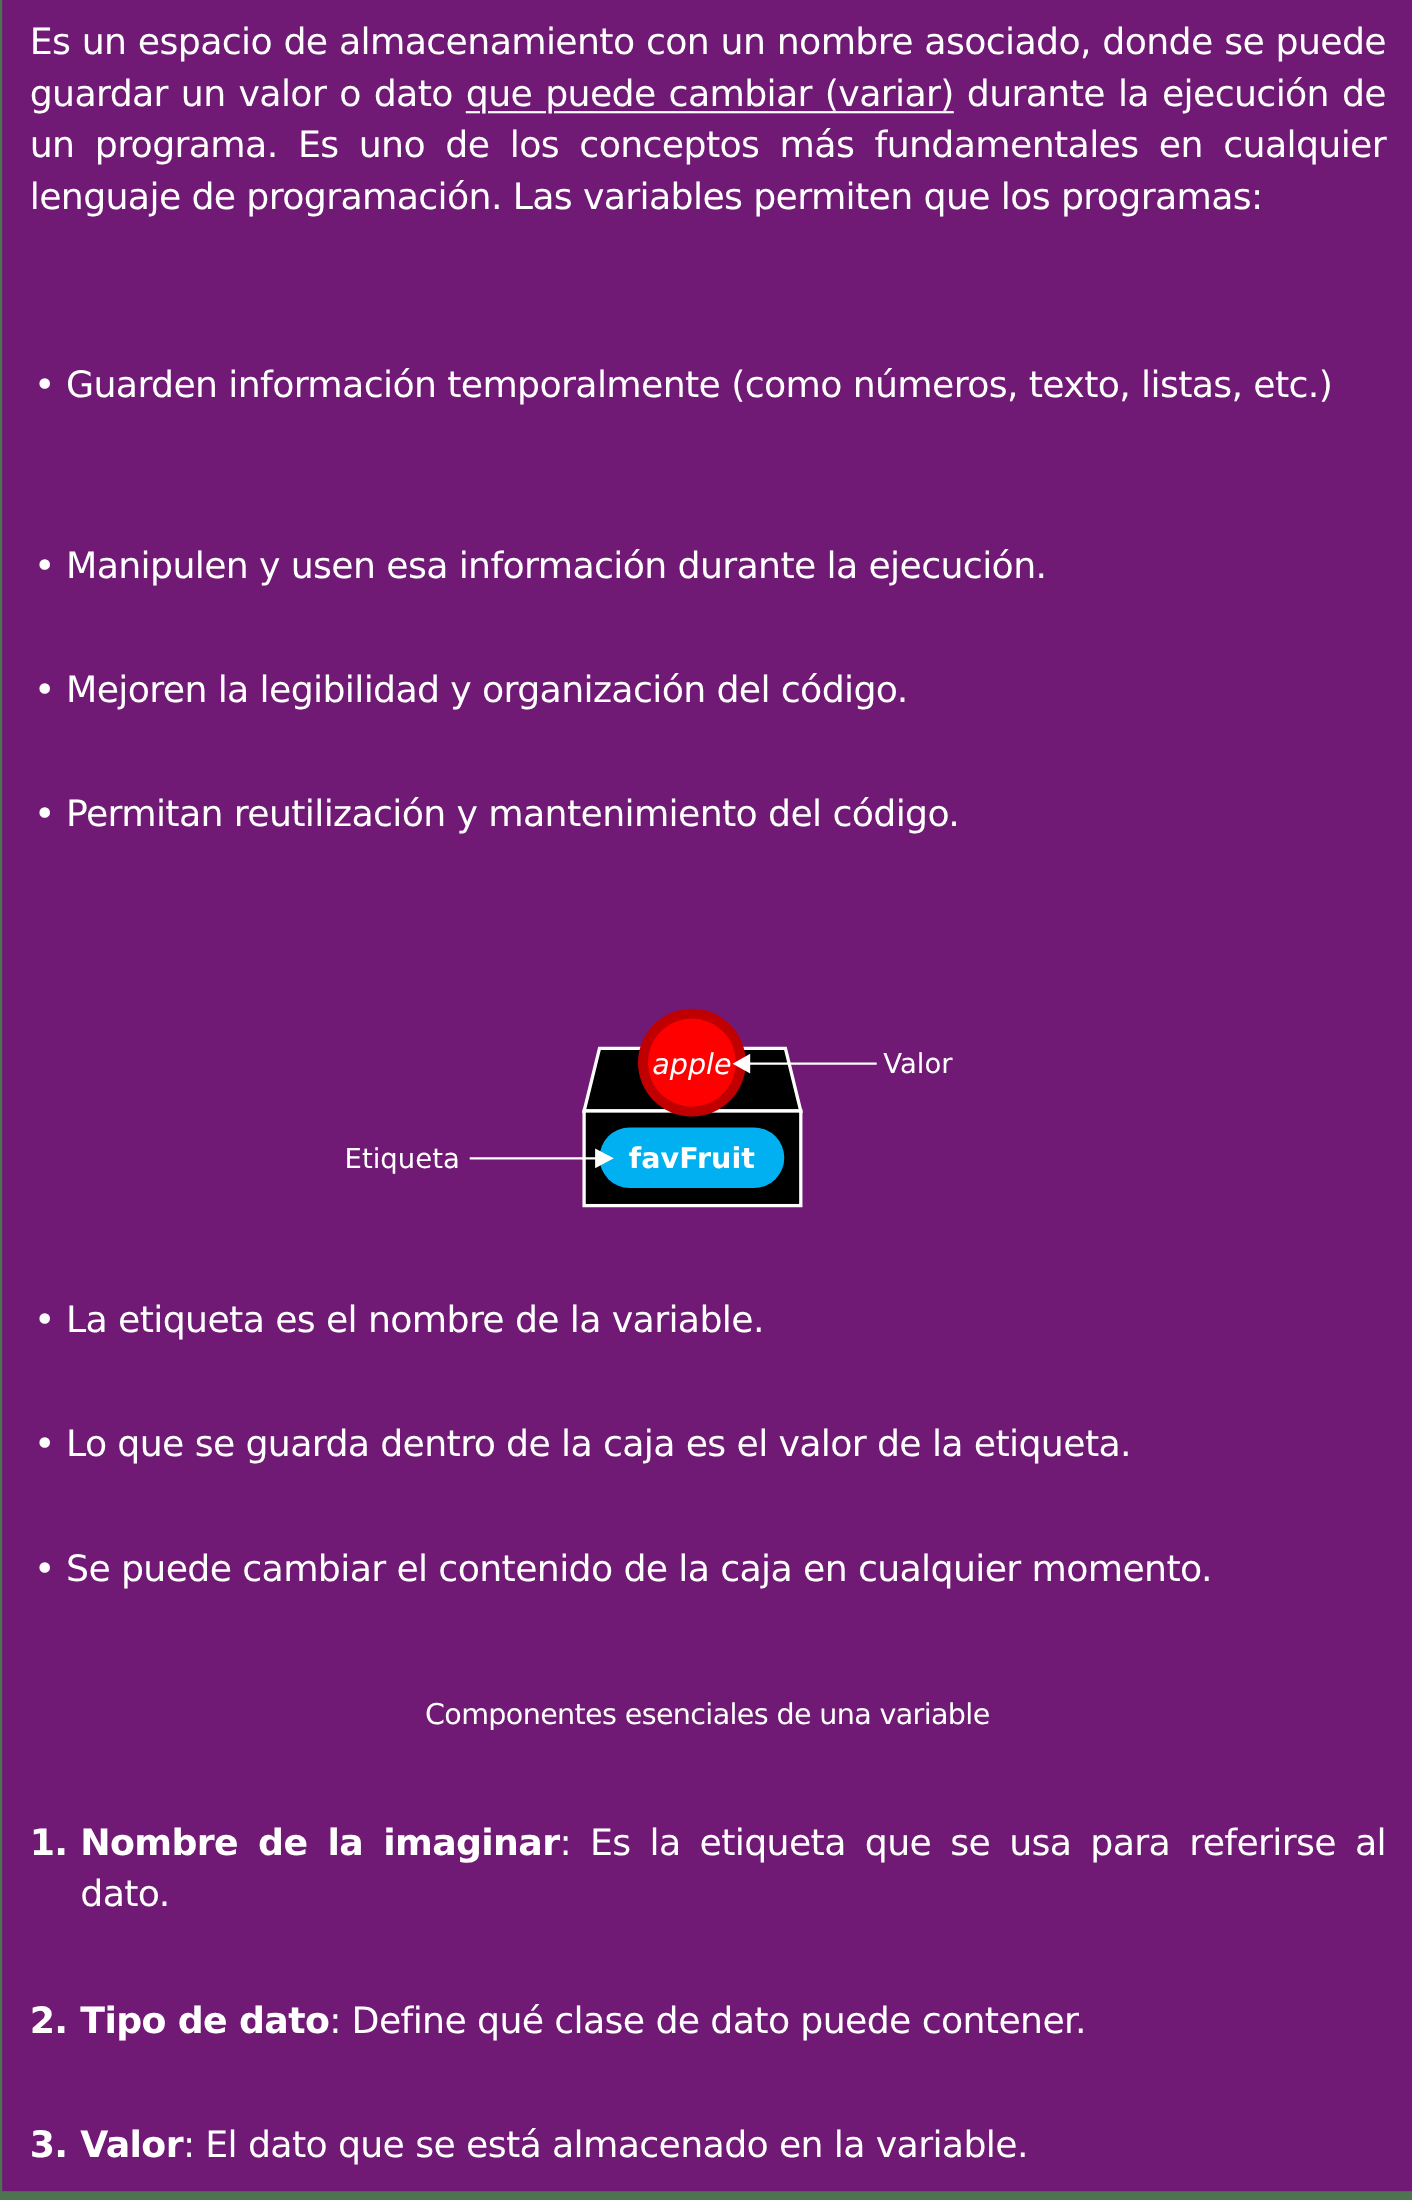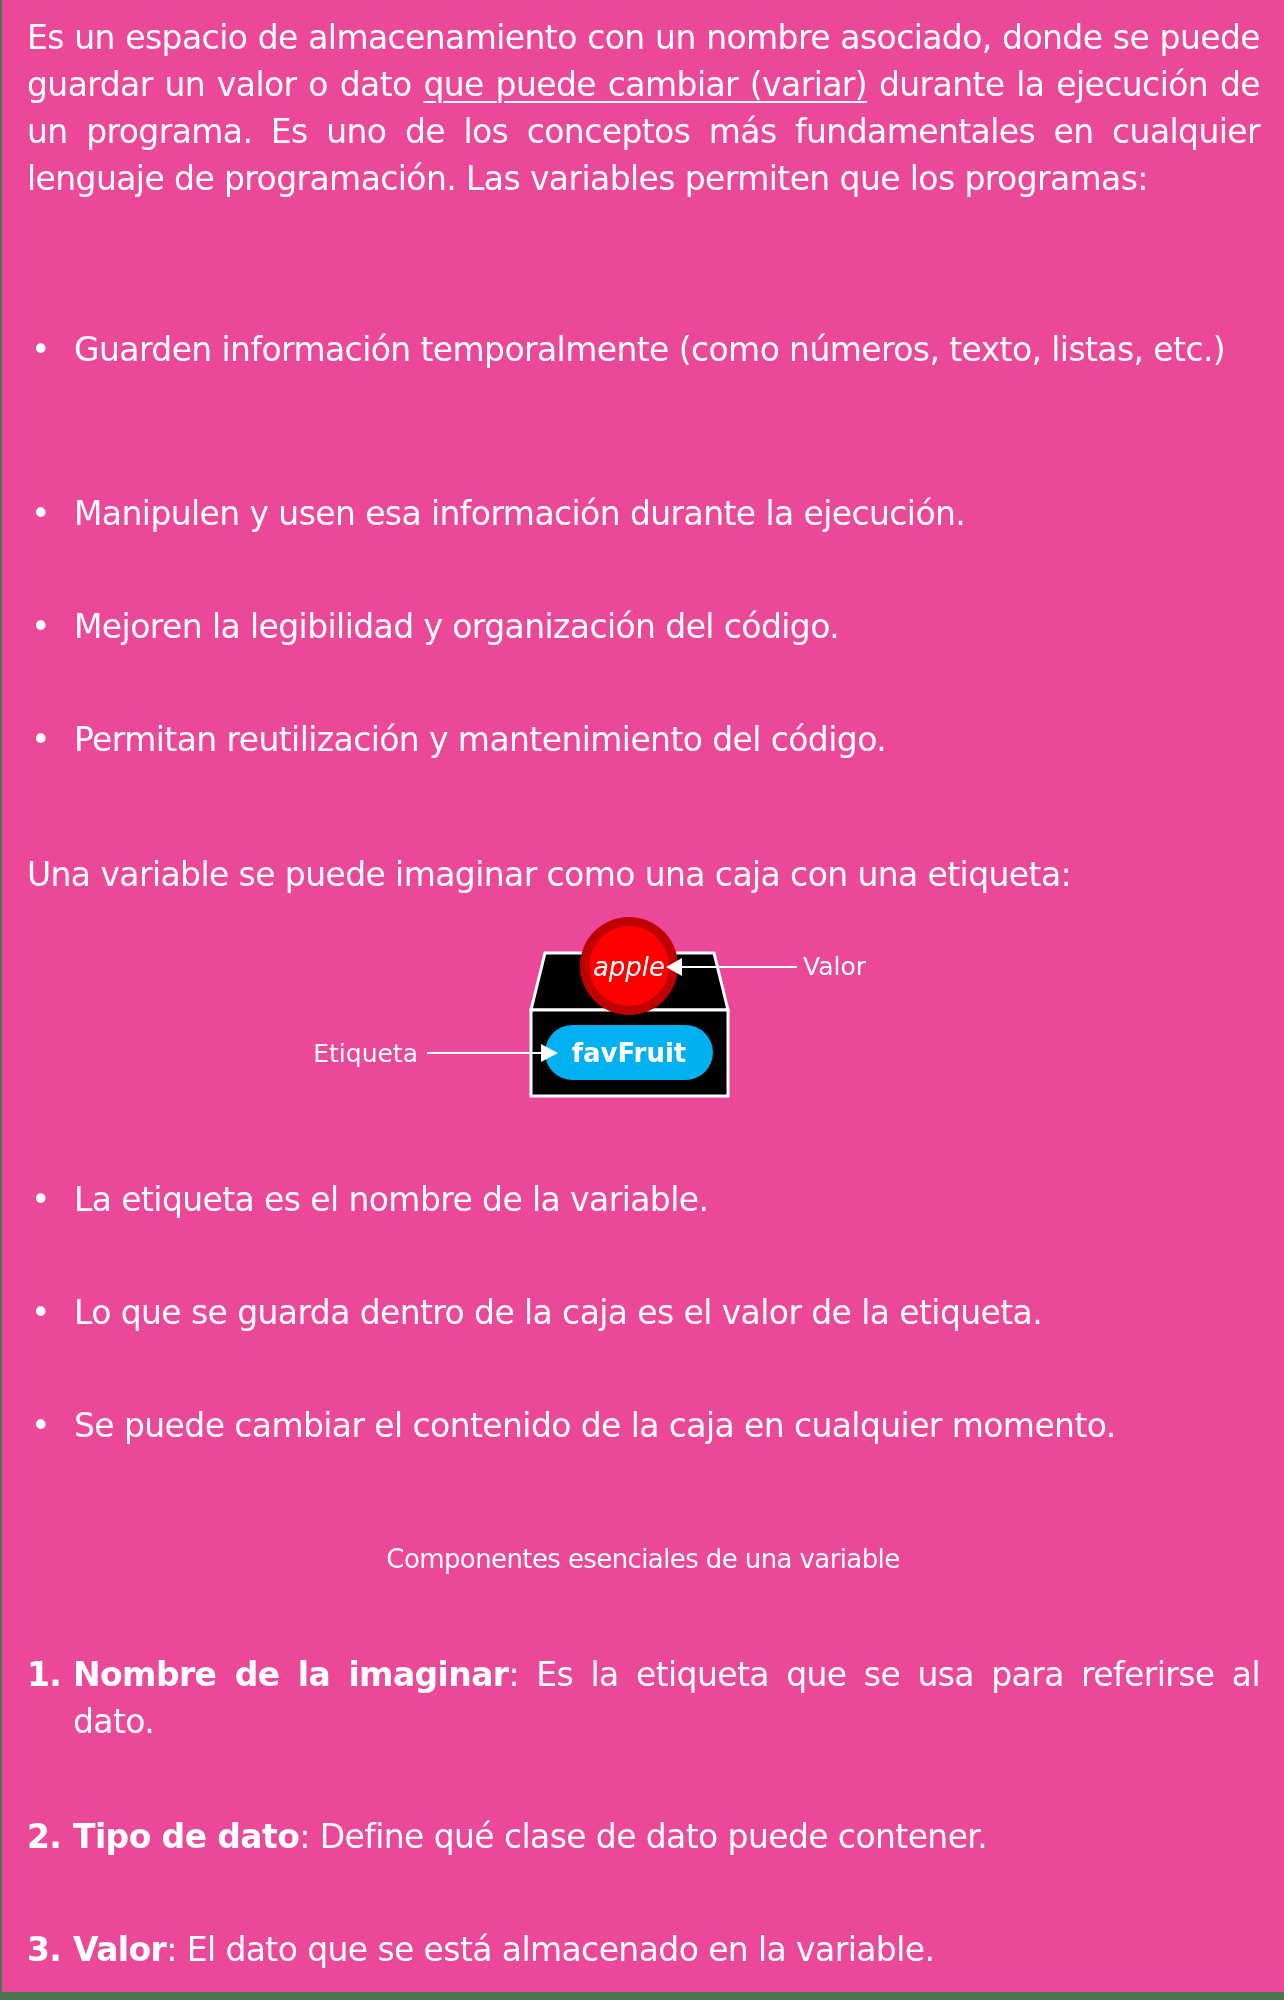--- a/index.html
+++ b/index.html
@@ -3,38 +3,38 @@
 <meta charset="utf-8">
 <style>
   html, body { margin: 0; padding: 0; }
   body {
     width: 1284px; height: 2000px; overflow: hidden;
     background: #4d7350;
     font-family: "DejaVu Sans", "Liberation Sans", sans-serif;
   }
   .page {
     position: absolute; left: 2px; top: 0; width: 1282px; height: 1992px;
-    background: #ec4899; color: #ffffff;
+    background: #701a75; color: #ffffff;
   }
   .txt {
     position: absolute; left: 25px; width: 1233px;
     font-size: 33px; line-height: 47px; letter-spacing: -0.6px;
   }
   .justify { text-align: justify; text-align-last: left; }
   .justify-full { text-align: justify; }
   .u { text-decoration: underline; text-underline-offset: 5px; text-decoration-thickness: 2px; }
   .bullet {
     position: absolute; left: 25px; width: 1233px;
     font-size: 33px; line-height: 47px; letter-spacing: -0.6px;
   }
   .bullet .dot {
     position: absolute; left: 4px; top: 0; width: 20px;
   }
   .bullet .body {
-    margin-left: 47px; text-align: justify; text-align-last: left;
+    margin-left: 33px; text-align: justify; text-align-last: left;
   }
   .num {
     position: absolute; left: 25px; width: 1233px;
     font-size: 33px; line-height: 47px; letter-spacing: -0.6px;
   }
   .num .n { position: absolute; left: 0; top: 0; font-weight: bold; }
   .num .body { margin-left: 46px; text-align: justify; text-align-last: left; }
   .num b { font-weight: bold; }
   .heading {
     position: absolute; left: 0; width: 1282px; text-align: center;
@@ -61,21 +61,20 @@
   </div>
   <div class="bullet" style="top:603px;">
     <span class="dot">•</span>
     <div class="body">Mejoren la legibilidad y organización del código.</div>
   </div>
   <div class="bullet" style="top:716px;">
     <span class="dot">•</span>
     <div class="body">Permitan reutilización y mantenimiento del código.</div>
   </div>
 
-  <div class="txt" style="top:851px;">Una variable se puede imaginar como una caja con una etiqueta:</div>
 
   <div class="diagram">
     <svg width="1282" height="220" viewBox="0 0 1282 220" xmlns="http://www.w3.org/2000/svg">
       <defs>
         <marker id="arrowW" markerWidth="10" markerHeight="10" refX="9" refY="5" orient="auto" markerUnits="userSpaceOnUse">
           <path d="M0,0 L10,5 L0,10 z" fill="#ffffff"></path>
         </marker>
       </defs>
 
       <polygon points="543,53 712,53 726,110 529,110" fill="#000000" stroke="#ffffff" stroke-width="3"></polygon>

